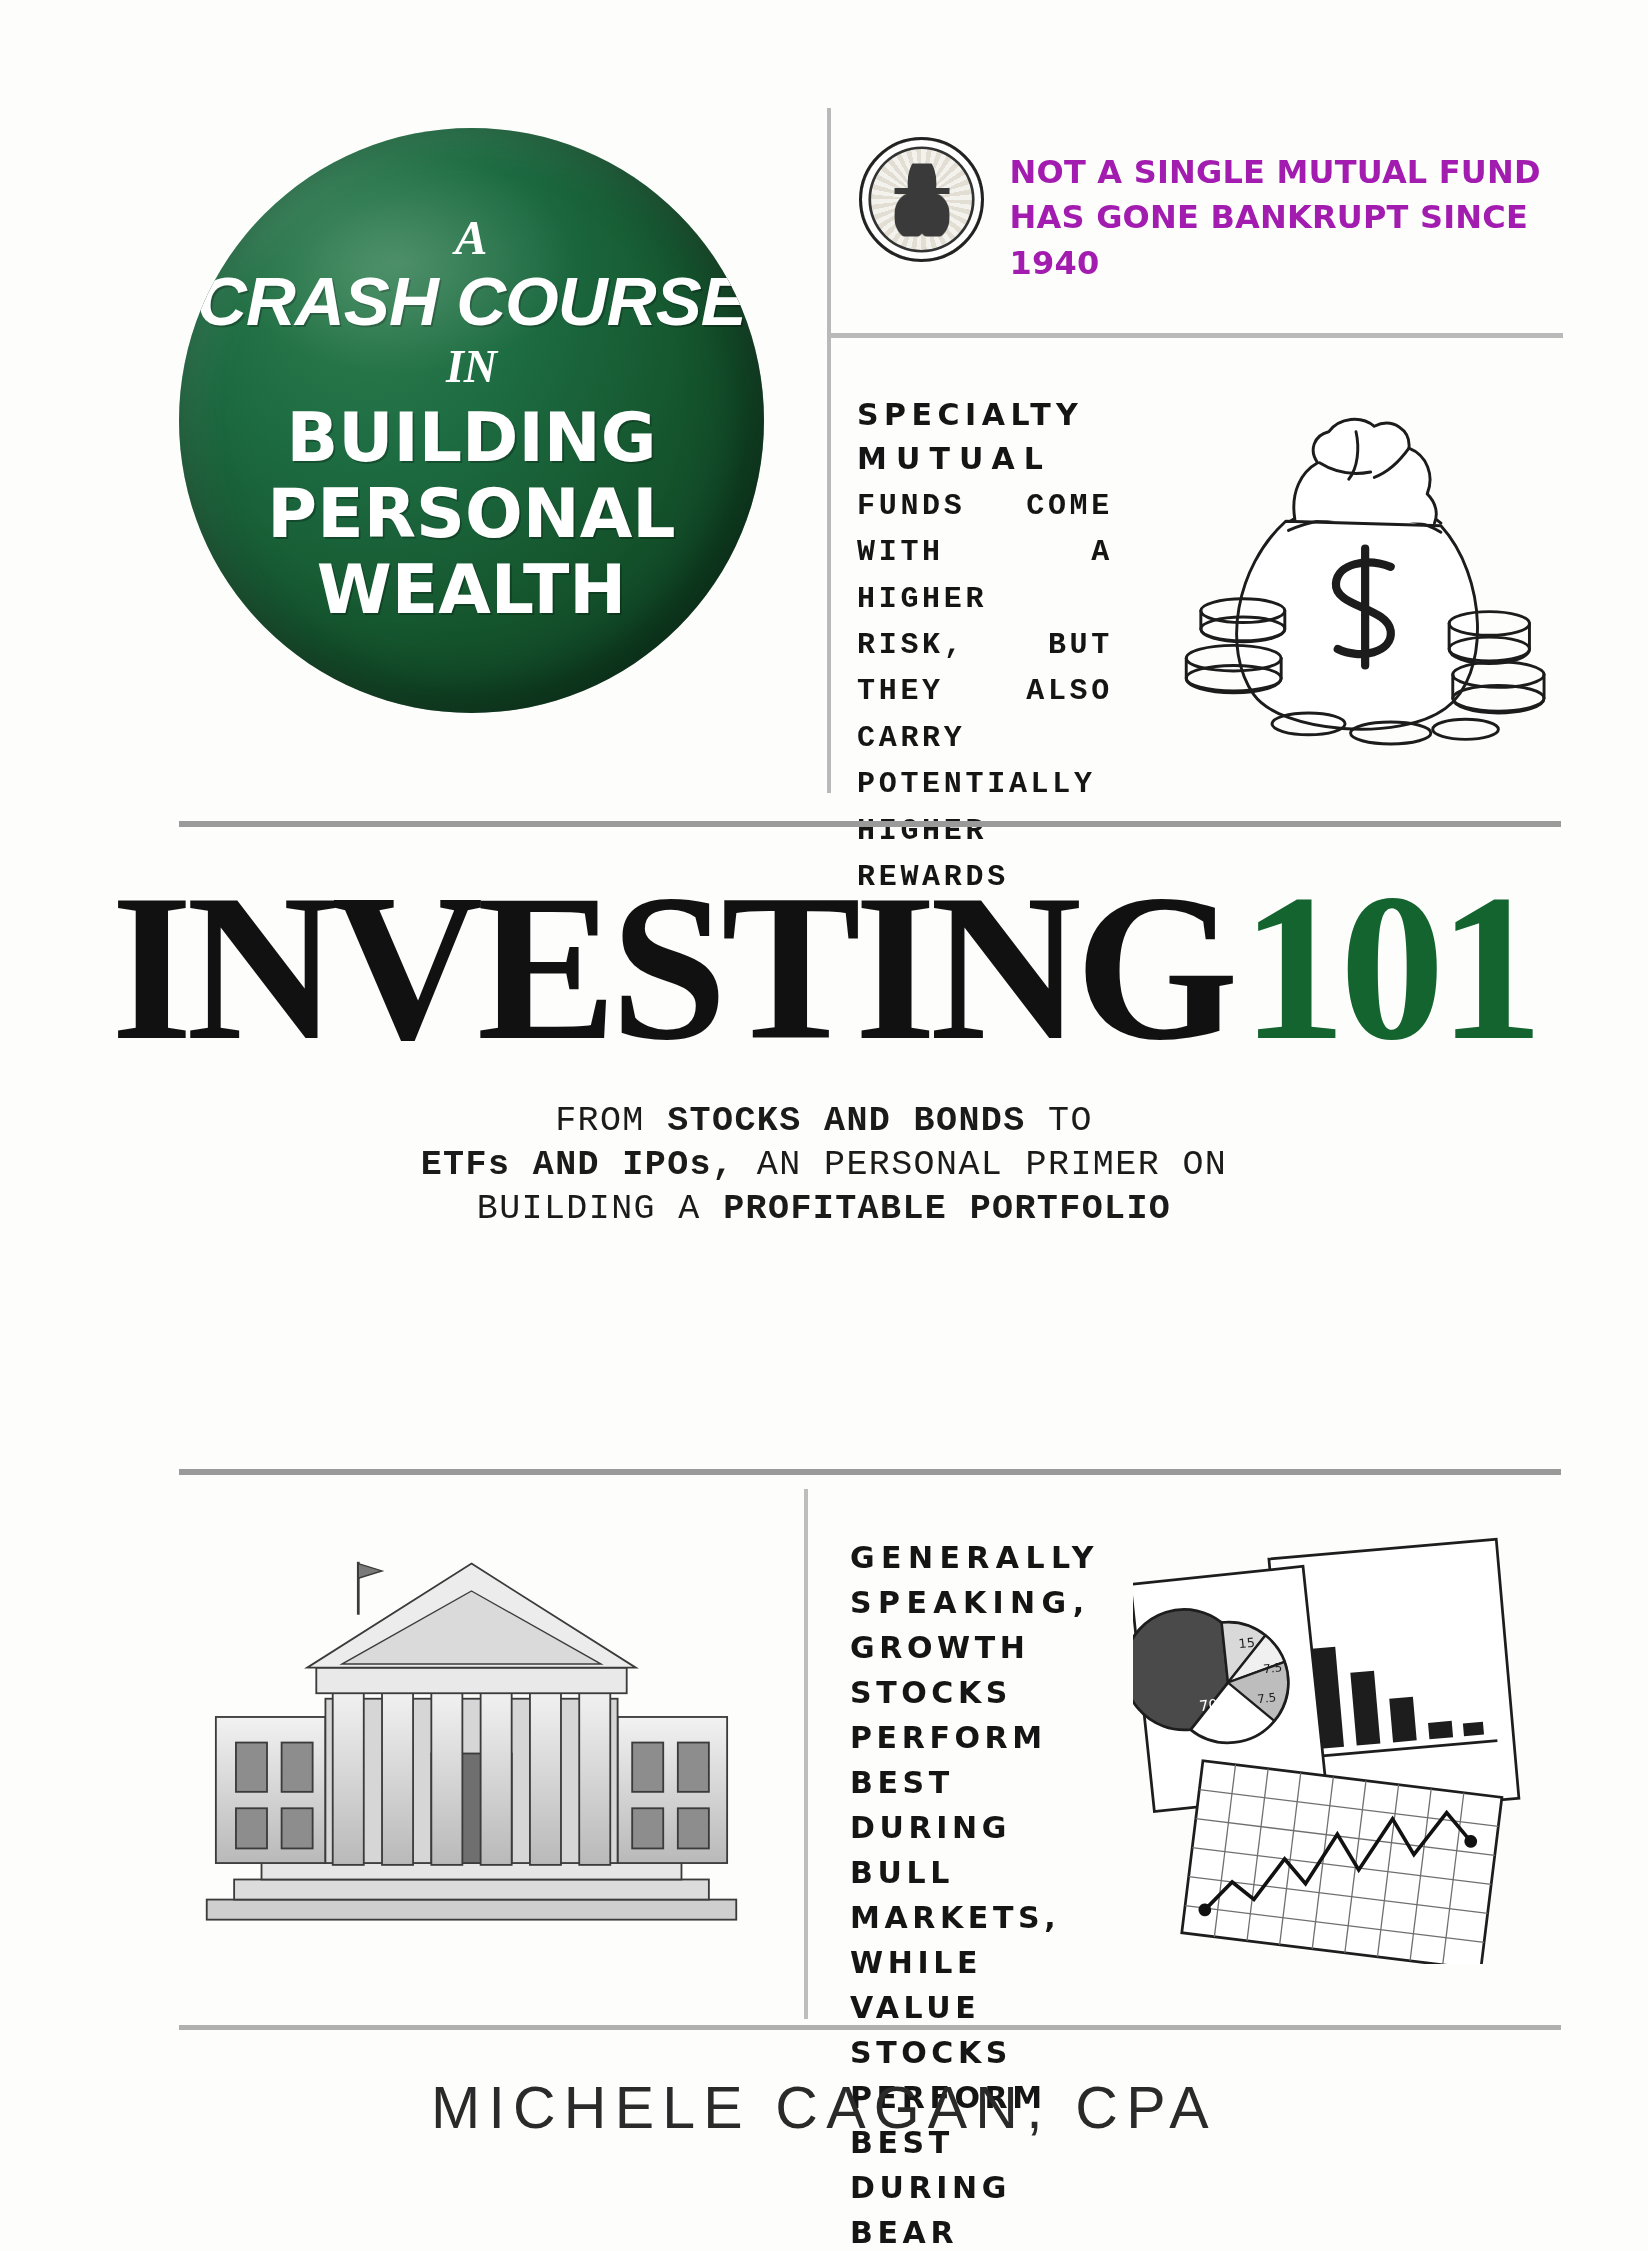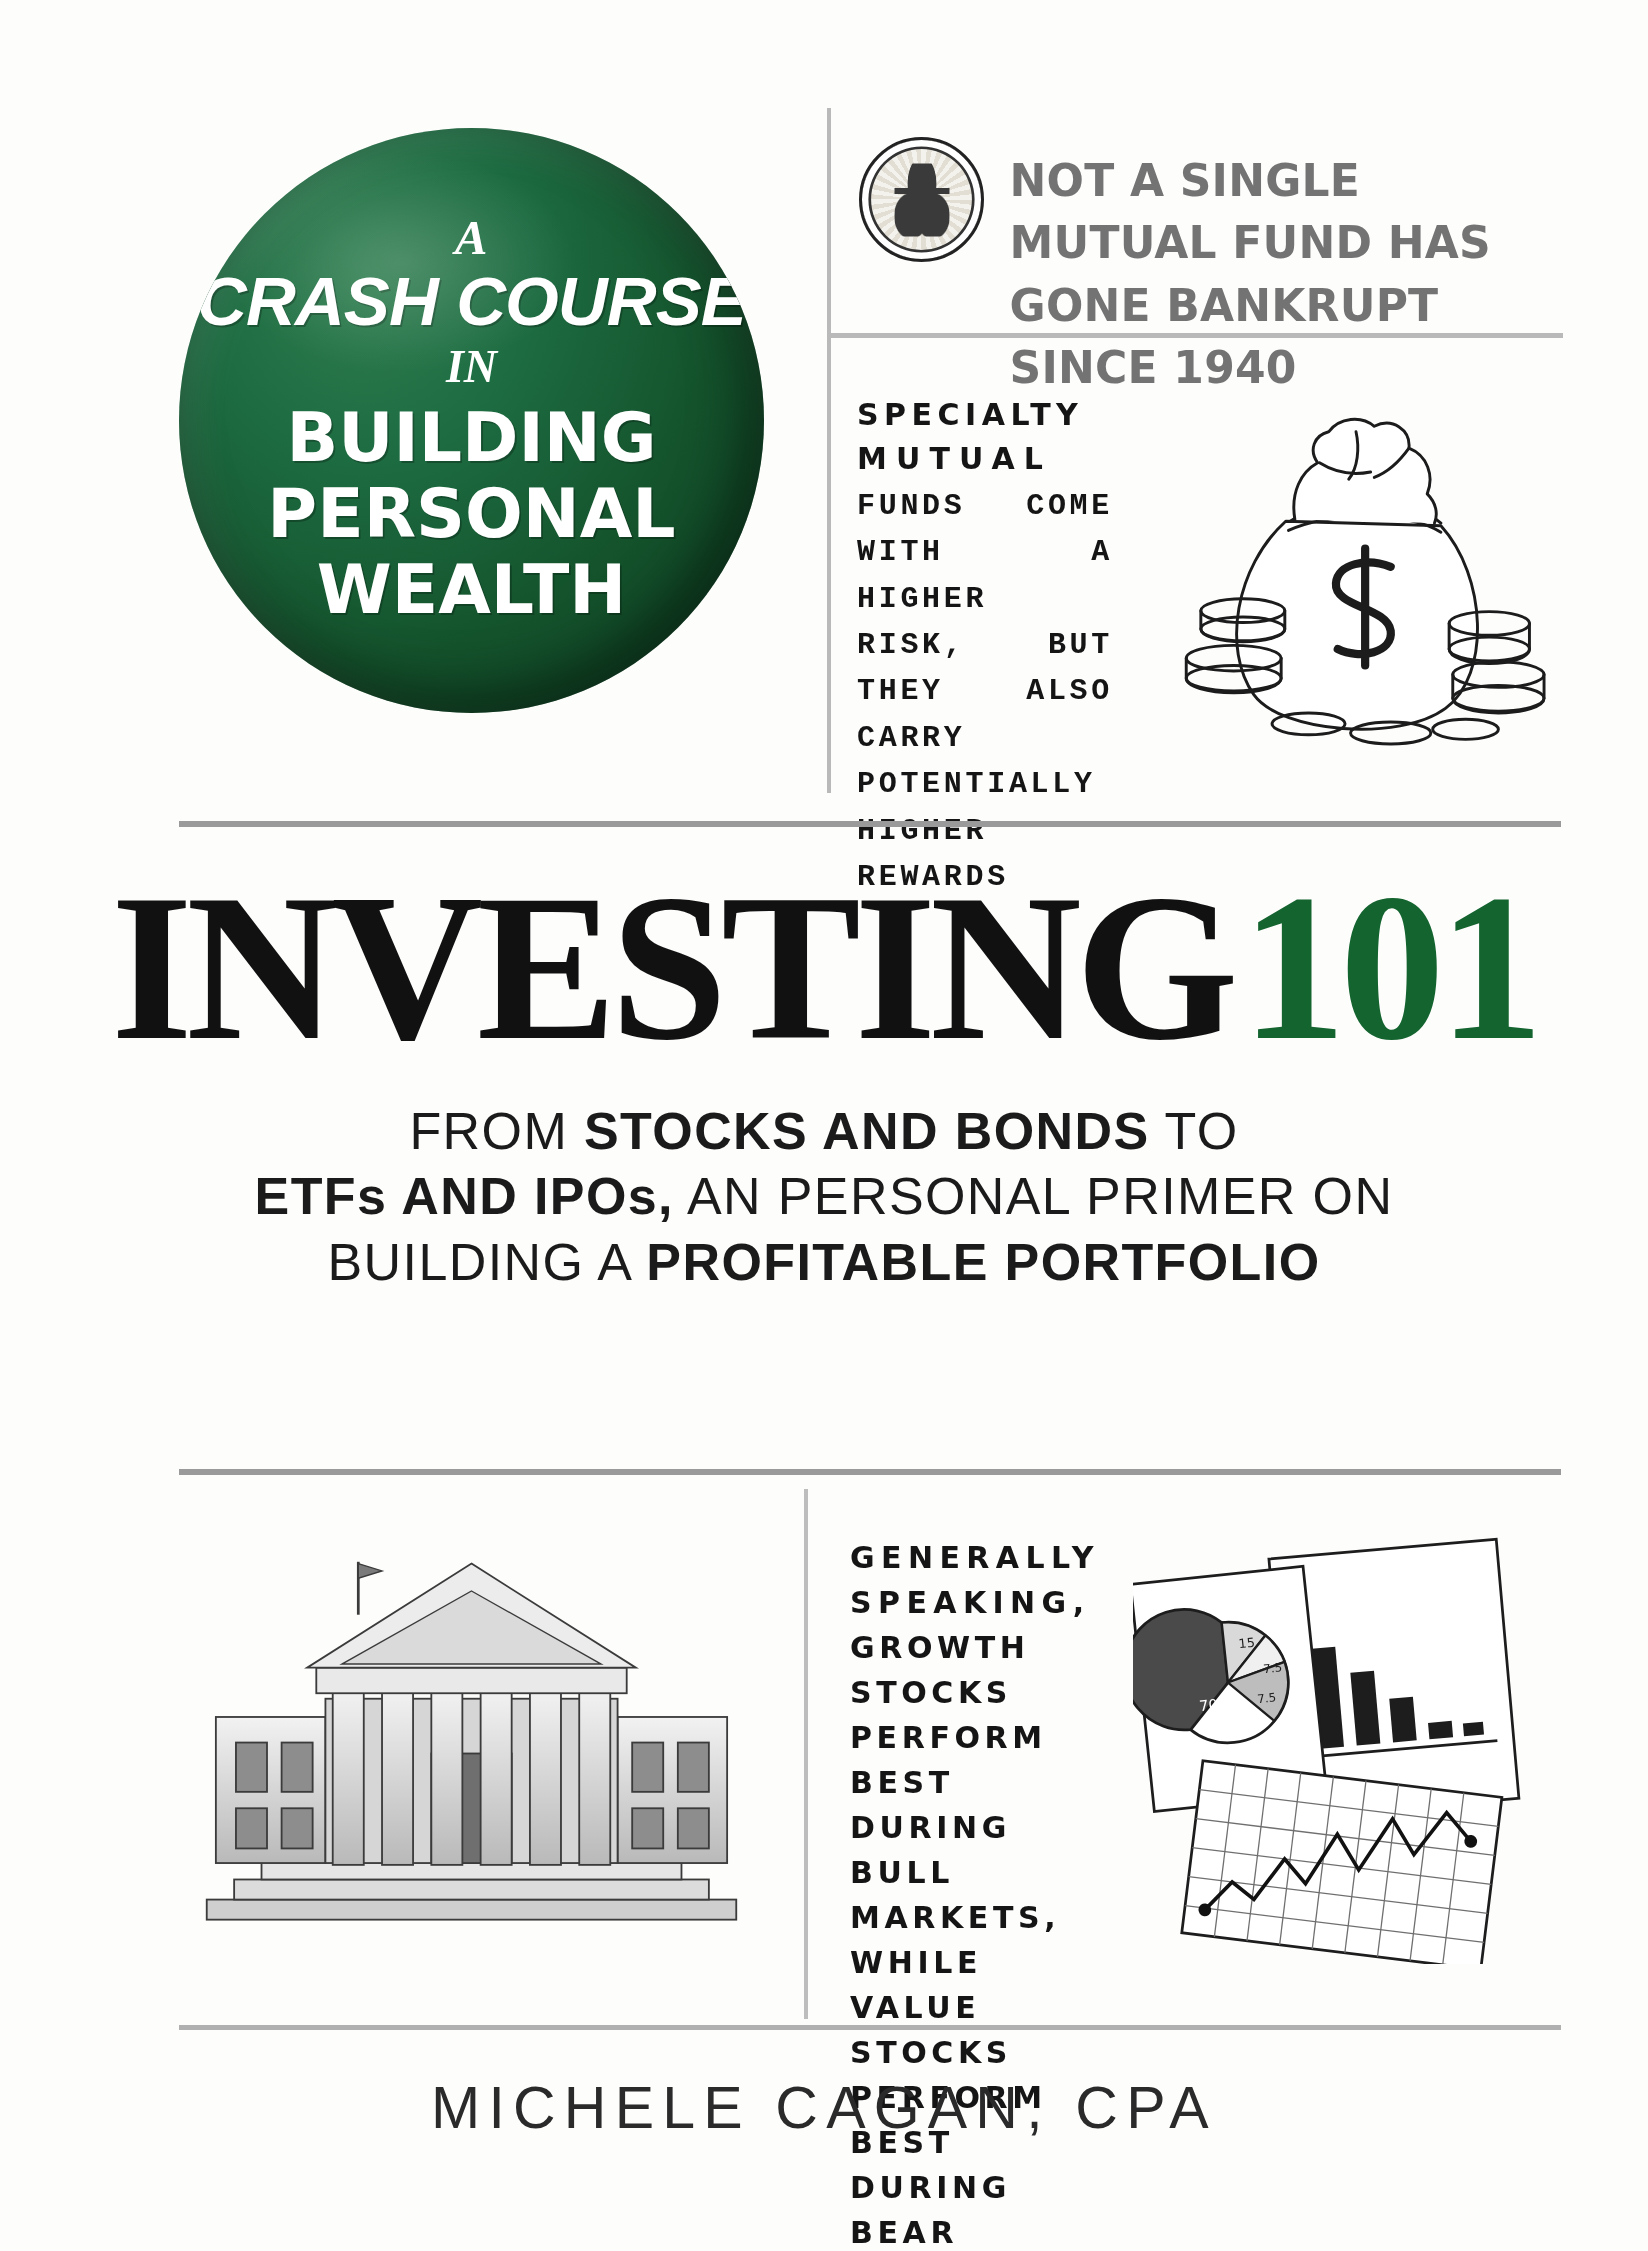--- a/index.html
+++ b/index.html
@@ -156,24 +156,24 @@
   }
   .coin-ring-text {
     position: absolute;
     inset: 0;
     font-size: 8.2px;
     color: #444;
   }
   .fact-1-text {
     font-family: "DejaVu Sans", sans-serif;
     font-weight: 700;
-    font-size: 44px;
+    font-size: 32px;
     line-height: 1.42;
     letter-spacing: 0.2px;
-    color: #737373;
+    color: #a21caf;
     padding-top: 12.8px;
   }
 
   .fact-2 {
     position: absolute;
     left: 857px;
     top: 393px;
     width: 722px;
     display: flex;
     align-items: flex-start;
@@ -227,22 +227,22 @@
     letter-spacing: -6.4px;
     color: #111;
     white-space: nowrap;
   }
   .main-title .num {
     color: #14642f;
     margin-left: 9.1px;
   }
   .subtitle {
     margin-top: 31px;
-    font-family: Liberation Sans, sans-serif;
-    font-size: 52px;
+    font-family: Liberation Mono, monospace;
+    font-size: 35px;
     line-height: 1.26;
     color: #1b1b1b;
     letter-spacing: 1.4px;
     padding: 0 146px;
   }
   .subtitle b { font-weight: 700; }
 
   
   .bottom-section {
     position: absolute;

